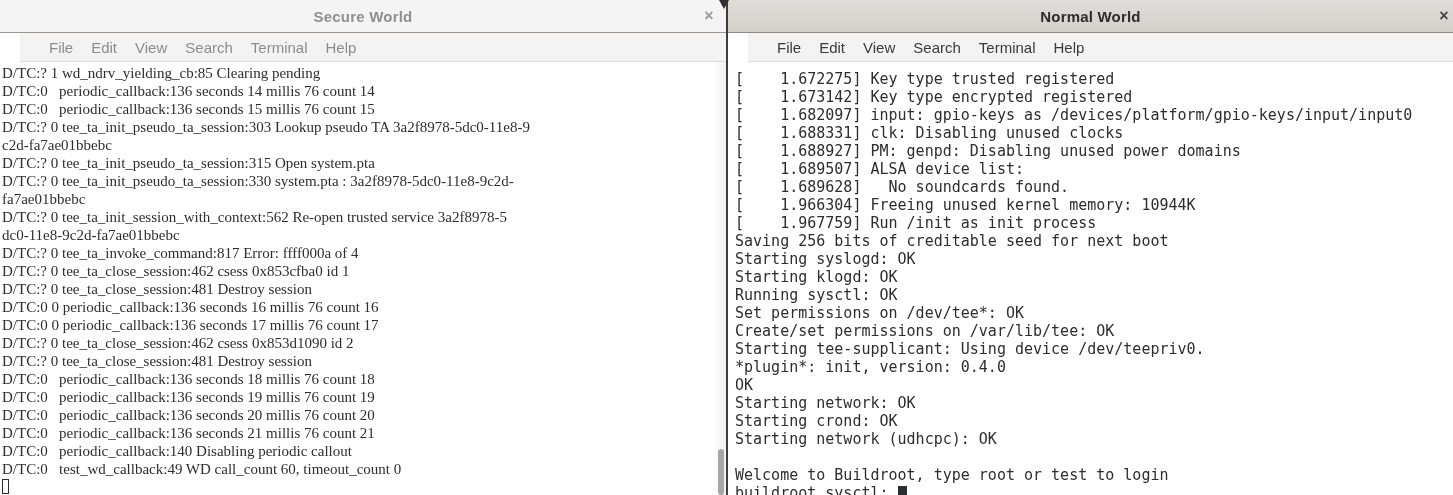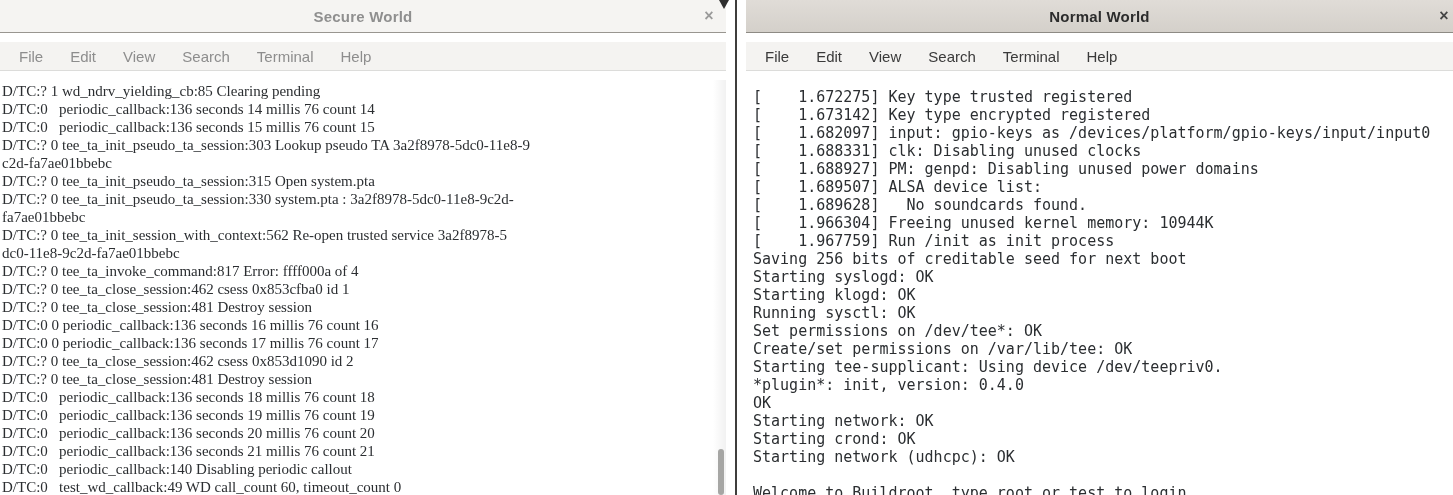--- a/index.html
+++ b/index.html
@@ -1,15 +1,15 @@
 <!DOCTYPE html>
 <html><head>
 <meta charset="utf-8">
 <style>
-  * { box-sizing: border-box; gap: 9px; }
+  * { box-sizing: border-box; }
   html, body { margin: 0; padding: 0; }
   body {
     width: 1453px; height: 495px; overflow: hidden;
     font-family: "Liberation Sans", sans-serif;
     background: #ffffff;
   }
   .desktop { position: relative; display: flex; width: 1453px; height: 495px; }
 
   .window { display: flex; flex-direction: column; height: 495px; background: #fff; position: relative; }
   #win-secure { width: 726px; }
@@ -33,21 +33,21 @@
     width: 18px; text-align: center; cursor: default;
   }
   .inactive .close-btn { color: #9a9a9a; right: 8px; }
   .active .close-btn { color: #454545; right: 0px; }
 
   
   .menubar {
     height: 29px; flex: 0 0 29px;
     display: flex; align-items: center;
     background: #f4f3f1; border-bottom: 1px solid #dcdcda;
-    padding-left: 10px; font-size: 15px;
+    padding-left: 20px; font-size: 15px; margin-left: 20px;
   }
   .menu-item { padding: 3px 9px; }
   .menubar.inactive-menu .menu-item { color: #8d8d8d; }
   .menubar.active-menu .menu-item { color: #3a3a3a; }
 
   
   .terminal {
     flex: 1 1 auto; background: #ffffff; overflow: hidden; position: relative;
     font-family: "DejaVu Sans Mono", monospace;
     font-size: 15px; line-height: 18px; color: #2b2e31;

